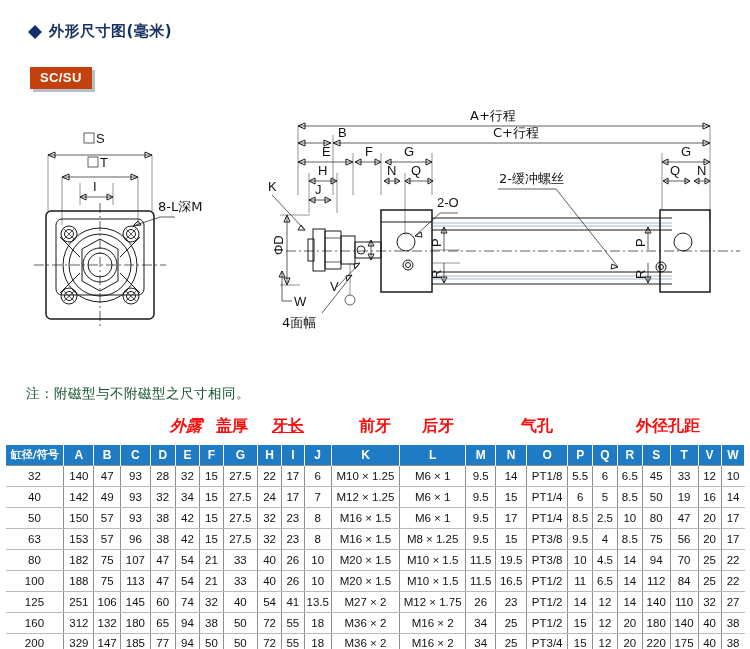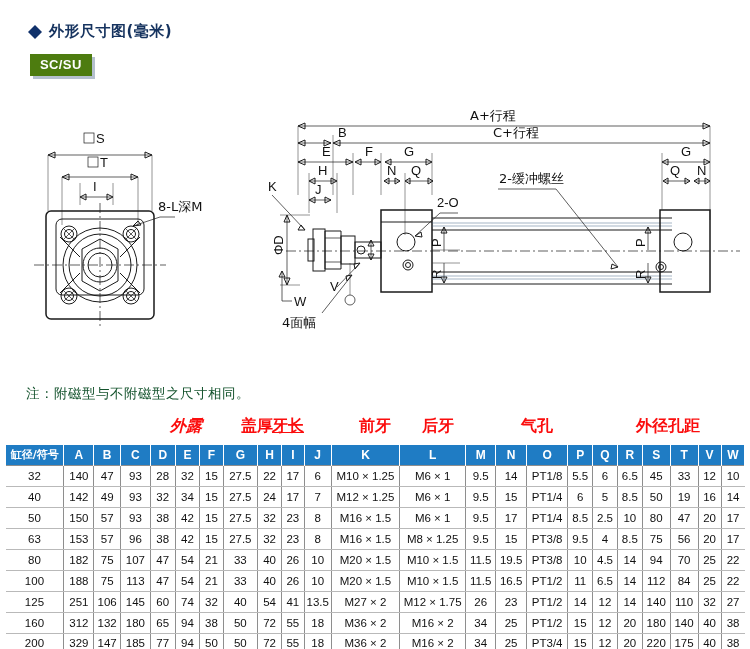--- a/index.html
+++ b/index.html
@@ -35,22 +35,22 @@
     border: 7px solid transparent;
     border-top-color: #10316b;
   }
   #title-text {
     font-size: 15px; font-weight: bold;
     color: #16335f; letter-spacing: .5px;
     font-family: "DejaVu Sans", sans-serif;
   }
   #series-badge {
     position: absolute;
-    left: 30px; top: 54px;
-    background: #4d7c0f;
+    left: 30px; top: 67px;
+    background: #c2410c;
     color: #ffffff;
     font-size: 13px; font-weight: bold;
     padding: 3px 10px 4px 10px;
     letter-spacing: .4px;
     box-shadow: 3px 3px 0 rgba(120,140,165,.55);
   }
 
   
   #drawing-area {
     position: absolute;
@@ -391,21 +391,21 @@
         <line class="lnT" x1="322" y1="218" x2="352" y2="180"></line>
         <path class="ln" d="M352,180 l-6,1 l1,5 z" fill="#1a1a1a"></path>
         <text class="cjk" x="282" y="232">4面幅</text>
       </g>
     </svg>
   </div>
 
   <div id="note">注：附磁型与不附磁型之尺寸相同。</div>
 
   <div class="redlab" style="left:170px; top:416px;font-style:italic;">外露</div>
-  <div class="redlab" style="left:241px; top:416px;">盖厚</div>
+  <div class="redlab" style="left:216px; top:416px;">盖厚</div>
   <div class="redlab" style="left:272px; top:416px;text-decoration:underline;">牙长</div>
   <div class="redlab" style="left:359px; top:416px;">前牙</div>
   <div class="redlab" style="left:422px; top:416px;">后牙</div>
   <div class="redlab" style="left:521px; top:416px;">气孔</div>
   <div class="redlab" style="left:636px; top:416px;">外径孔距</div>
 
   <table id="spec-table">
     <thead>
       <tr>
         <th class="cjk-th" style="width:72px">缸径/符号</th>

